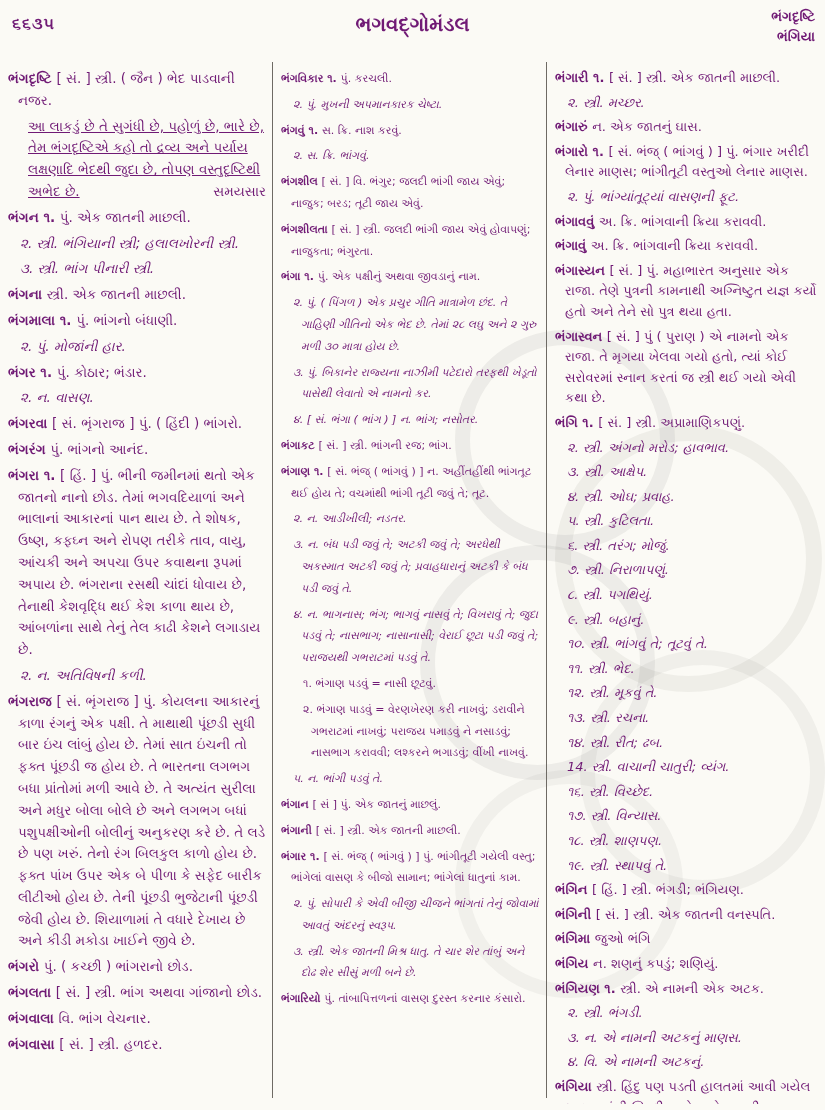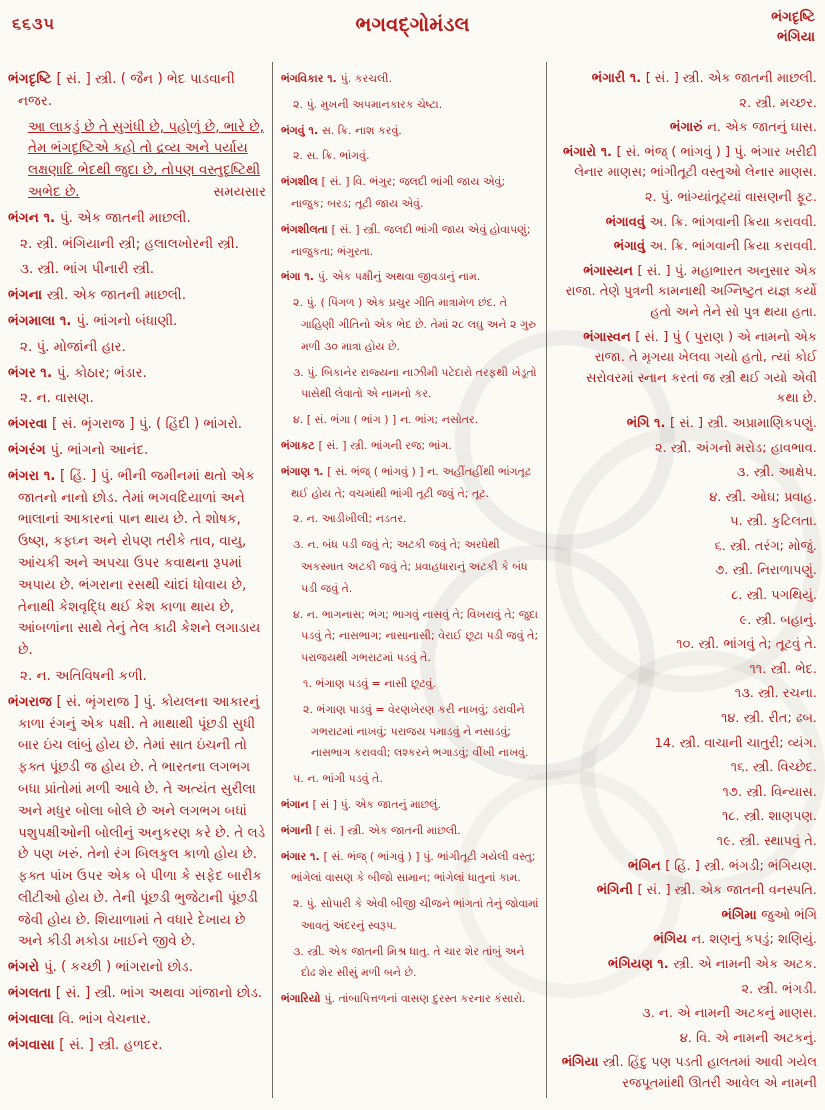--- a/index.html
+++ b/index.html
@@ -1,40 +1,40 @@
 <!DOCTYPE html>
 <html><head>
 <meta charset="utf-8">
 <style>
   html,body{margin:0;padding:0;background:#e8e6e0;}
   #page{
     position:relative;
     width:825px;height:1110px;
     background:#fbfaf5;
     font-family:"DejaVu Sans","Liberation Sans",sans-serif;
-    color:#b91c1c;
+    color:#701a75;
     overflow:hidden;
     box-sizing:border-box;
   }
   
   .hdr-pagenum{position:absolute;left:12px;top:14px;font-weight:bold;font-size:16px;letter-spacing:1px;}
   .hdr-title{position:absolute;left:0;right:0;top:12px;text-align:center;font-weight:bold;font-size:20px;}
   .hdr-corner{position:absolute;right:10px;top:6px;text-align:right;font-weight:bold;font-size:13.5px;line-height:20px;}
   
   .vrule{position:absolute;top:62px;height:1036px;width:1px;background:#6e6a64;}
   .vrule.r1{left:272px;}
   .vrule.r2{left:546px;}
   
   .col{position:absolute;top:64px;height:1040px;overflow:hidden;z-index:2;}
   .col1{left:8px;width:258px;font-size:13.5px;line-height:21.8px;}
   .col2{left:281px;width:258px;font-size:11px;line-height:21.8px;}
-  .col3{left:555px;width:262px;font-size:13px;line-height:20.6px;text-align:right;}
+  .col3{left:555px;width:262px;font-size:13px;line-height:20.6px;}
   .para{margin:4px 0;text-indent:-10px;padding-left:10px;}
   .para .hw{font-weight:bold;}
-  .sense{padding-left:20px;text-indent:-8px;}
+  .sense{padding-left:20px;text-indent:-8px;font-style:italic;}
   .idiom{padding-left:30px;text-indent:-8px;}
   .quote{margin-left:20px;padding-left:0;text-indent:0;text-decoration:underline;}
   .attr{float:right;padding-left:8px;}
   
   .wm{position:absolute;border-radius:50%;z-index:1;pointer-events:none;}
   .wm1{left:455px;top:330px;width:190px;height:190px;border:15px solid rgba(120,120,115,.10);}
   .wm2{left:555px;top:425px;width:235px;height:235px;border:16px solid rgba(120,120,115,.09);}
   .wm3{left:420px;top:545px;width:205px;height:205px;border:15px solid rgba(120,120,115,.10);}
   .wm4{left:580px;top:650px;width:215px;height:215px;border:15px solid rgba(120,120,115,.08);}
   .wm5{left:455px;top:770px;width:200px;height:200px;border:14px solid rgba(120,120,115,.07);}
@@ -121,20 +121,21 @@
       <div class="para sense"><span>૨. સ્ત્રી. અંગનો મરોડ; હાવભાવ.</span></div>
       <div class="para sense"><span>૩. સ્ત્રી. આક્ષેપ.</span></div>
       <div class="para sense"><span>૪. સ્ત્રી. ઓઘ; પ્રવાહ.</span></div>
       <div class="para sense"><span>૫. સ્ત્રી. કુટિલતા.</span></div>
       <div class="para sense"><span>૬. સ્ત્રી. તરંગ; મોજું.</span></div>
       <div class="para sense"><span>૭. સ્ત્રી. નિરાળાપણું.</span></div>
       <div class="para sense"><span>૮. સ્ત્રી. પગથિયું.</span></div>
       <div class="para sense"><span>૯. સ્ત્રી. બહાનું.</span></div>
       <div class="para sense"><span>૧૦. સ્ત્રી. ભાંગવું તે; તૂટવું તે.</span></div>
       <div class="para sense"><span>૧૧. સ્ત્રી. ભેદ.</span></div>
+      <div class="para sense"><span>૧૨. સ્ત્રી. મૂકવું તે.</span></div>
       <div class="para sense"><span>૧૩. સ્ત્રી. રચના.</span></div>
       <div class="para sense"><span>૧૪. સ્ત્રી. રીત; ઢબ.</span></div>
       <div class="para sense"><span>14. સ્ત્રી. વાચાની ચાતુરી; વ્યંગ.</span></div>
       <div class="para sense"><span>૧૬. સ્ત્રી. વિચ્છેદ.</span></div>
       <div class="para sense"><span>૧૭. સ્ત્રી. વિન્યાસ.</span></div>
       <div class="para sense"><span>૧૮. સ્ત્રી. શાણપણ.</span></div>
       <div class="para sense"><span>૧૯. સ્ત્રી. સ્થાપવું તે.</span></div>
       <div class="para entry"><b class="hw">ભંગિન </b><span>[ હિં. ] સ્ત્રી. ભંગડી; ભંગિયણ.</span></div>
       <div class="para entry"><b class="hw">ભંગિની </b><span>[ સં. ] સ્ત્રી. એક જાતની વનસ્પતિ.</span></div>
       <div class="para entry"><b class="hw">ભંગિમા </b><span>જુઓ ભંગિ</span></div>

